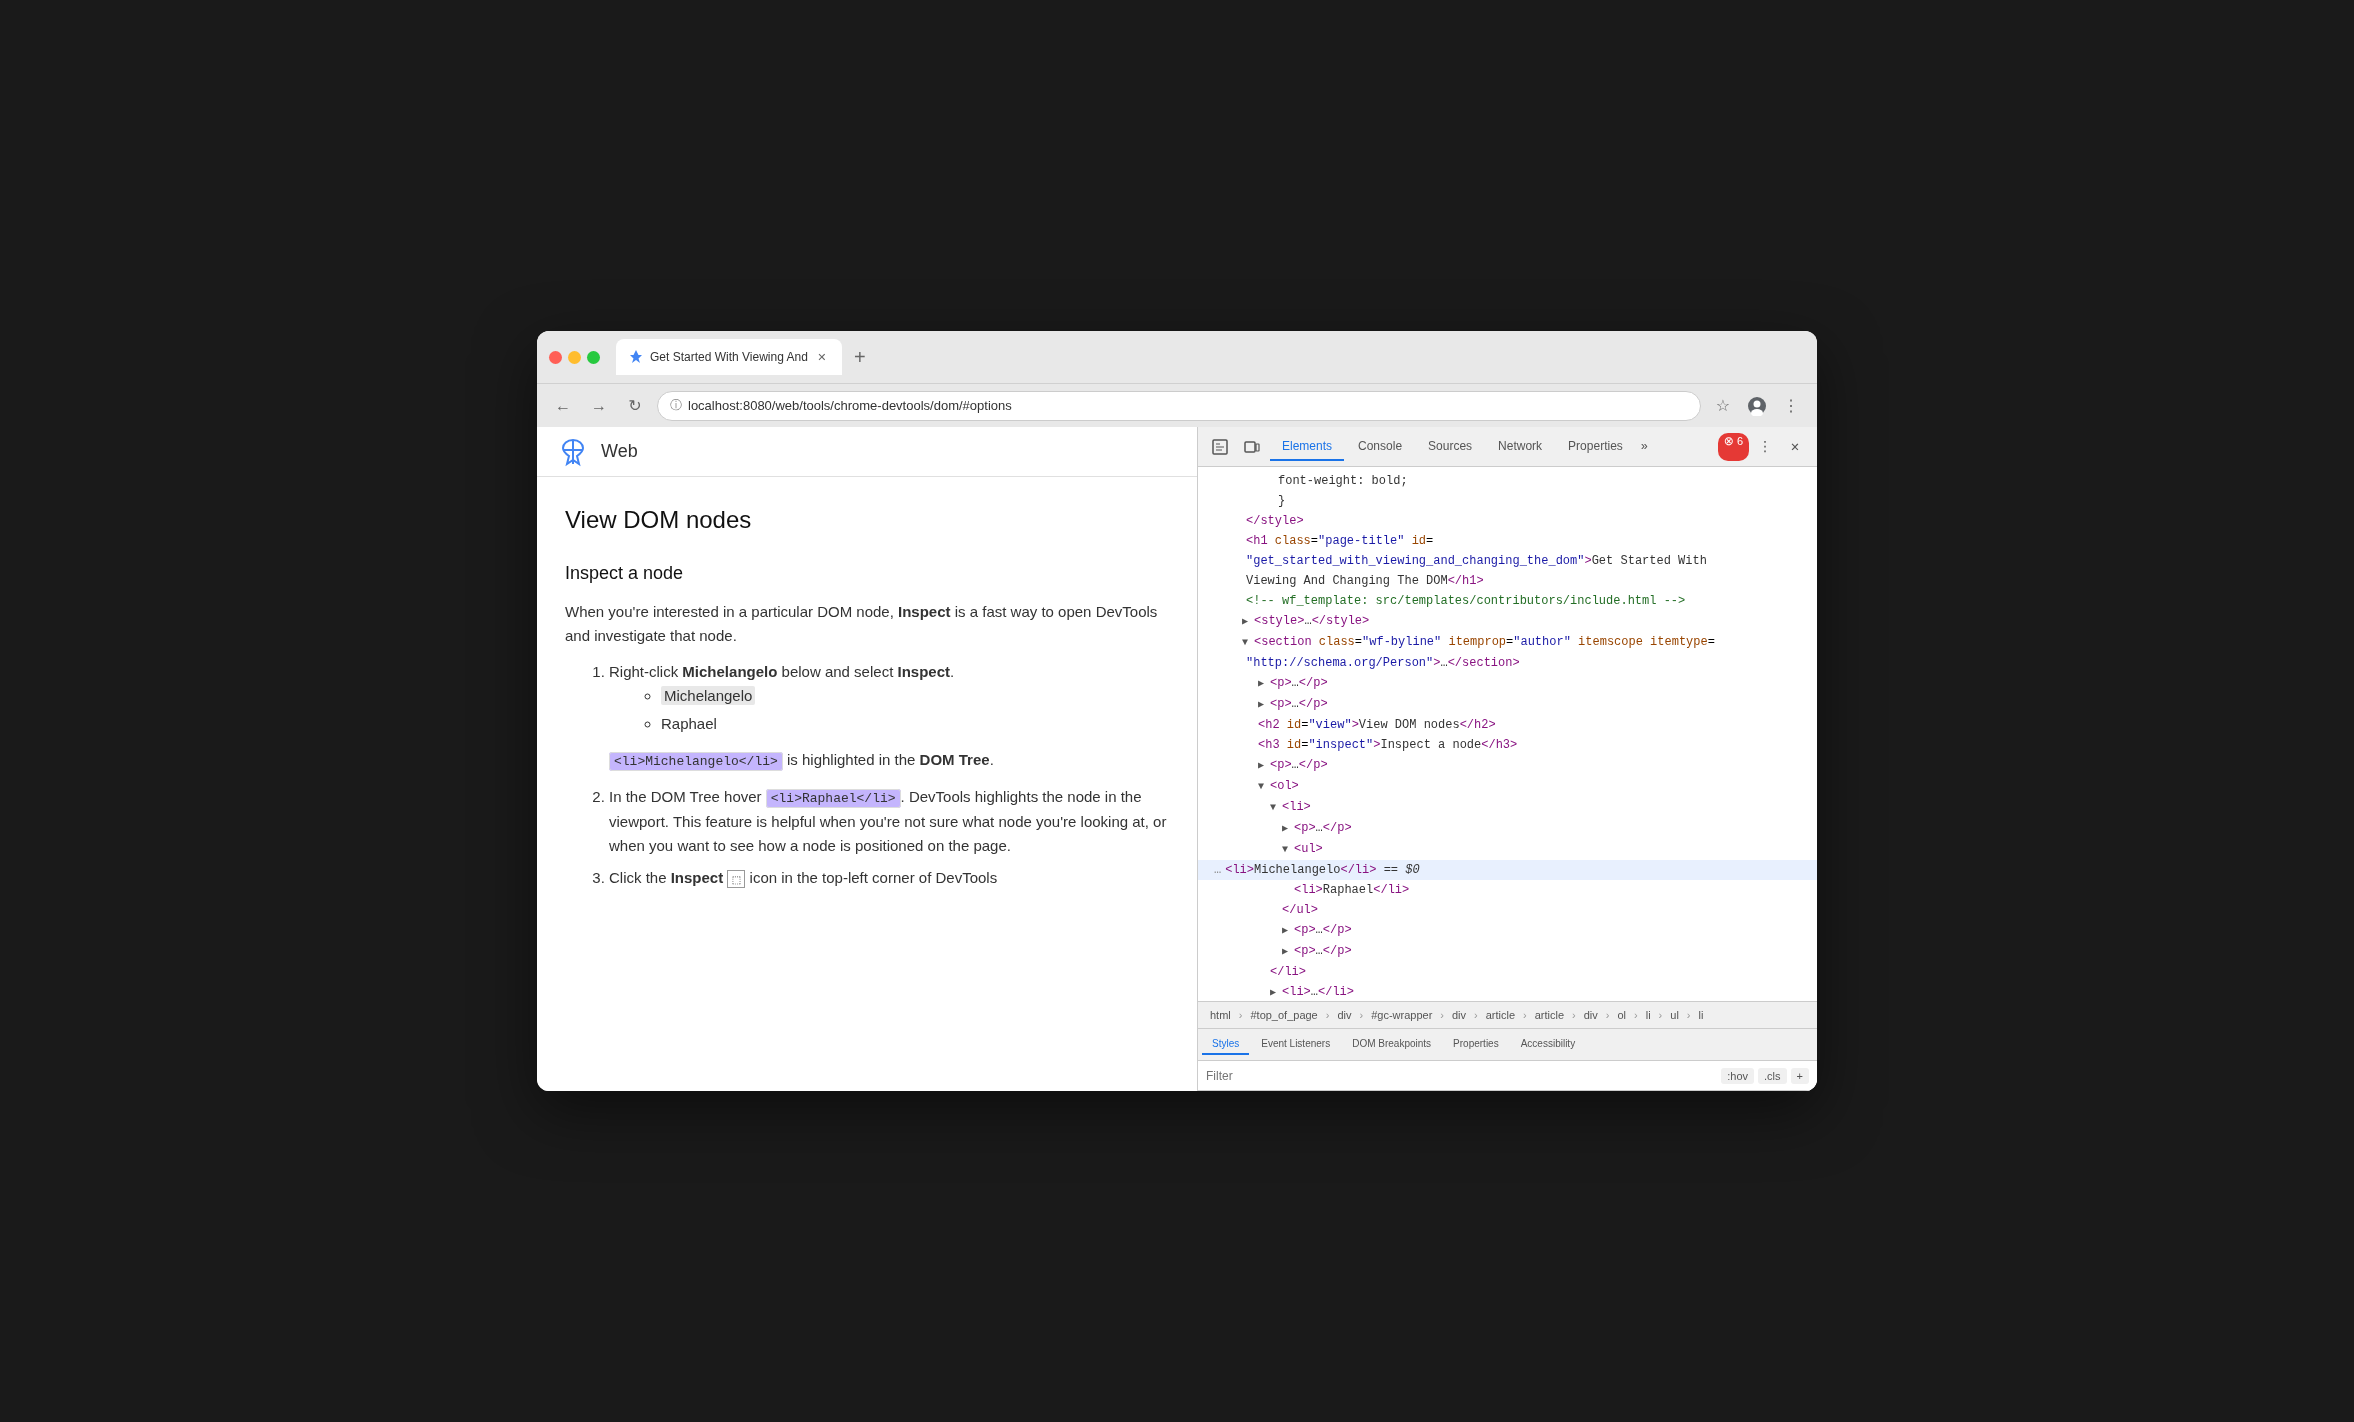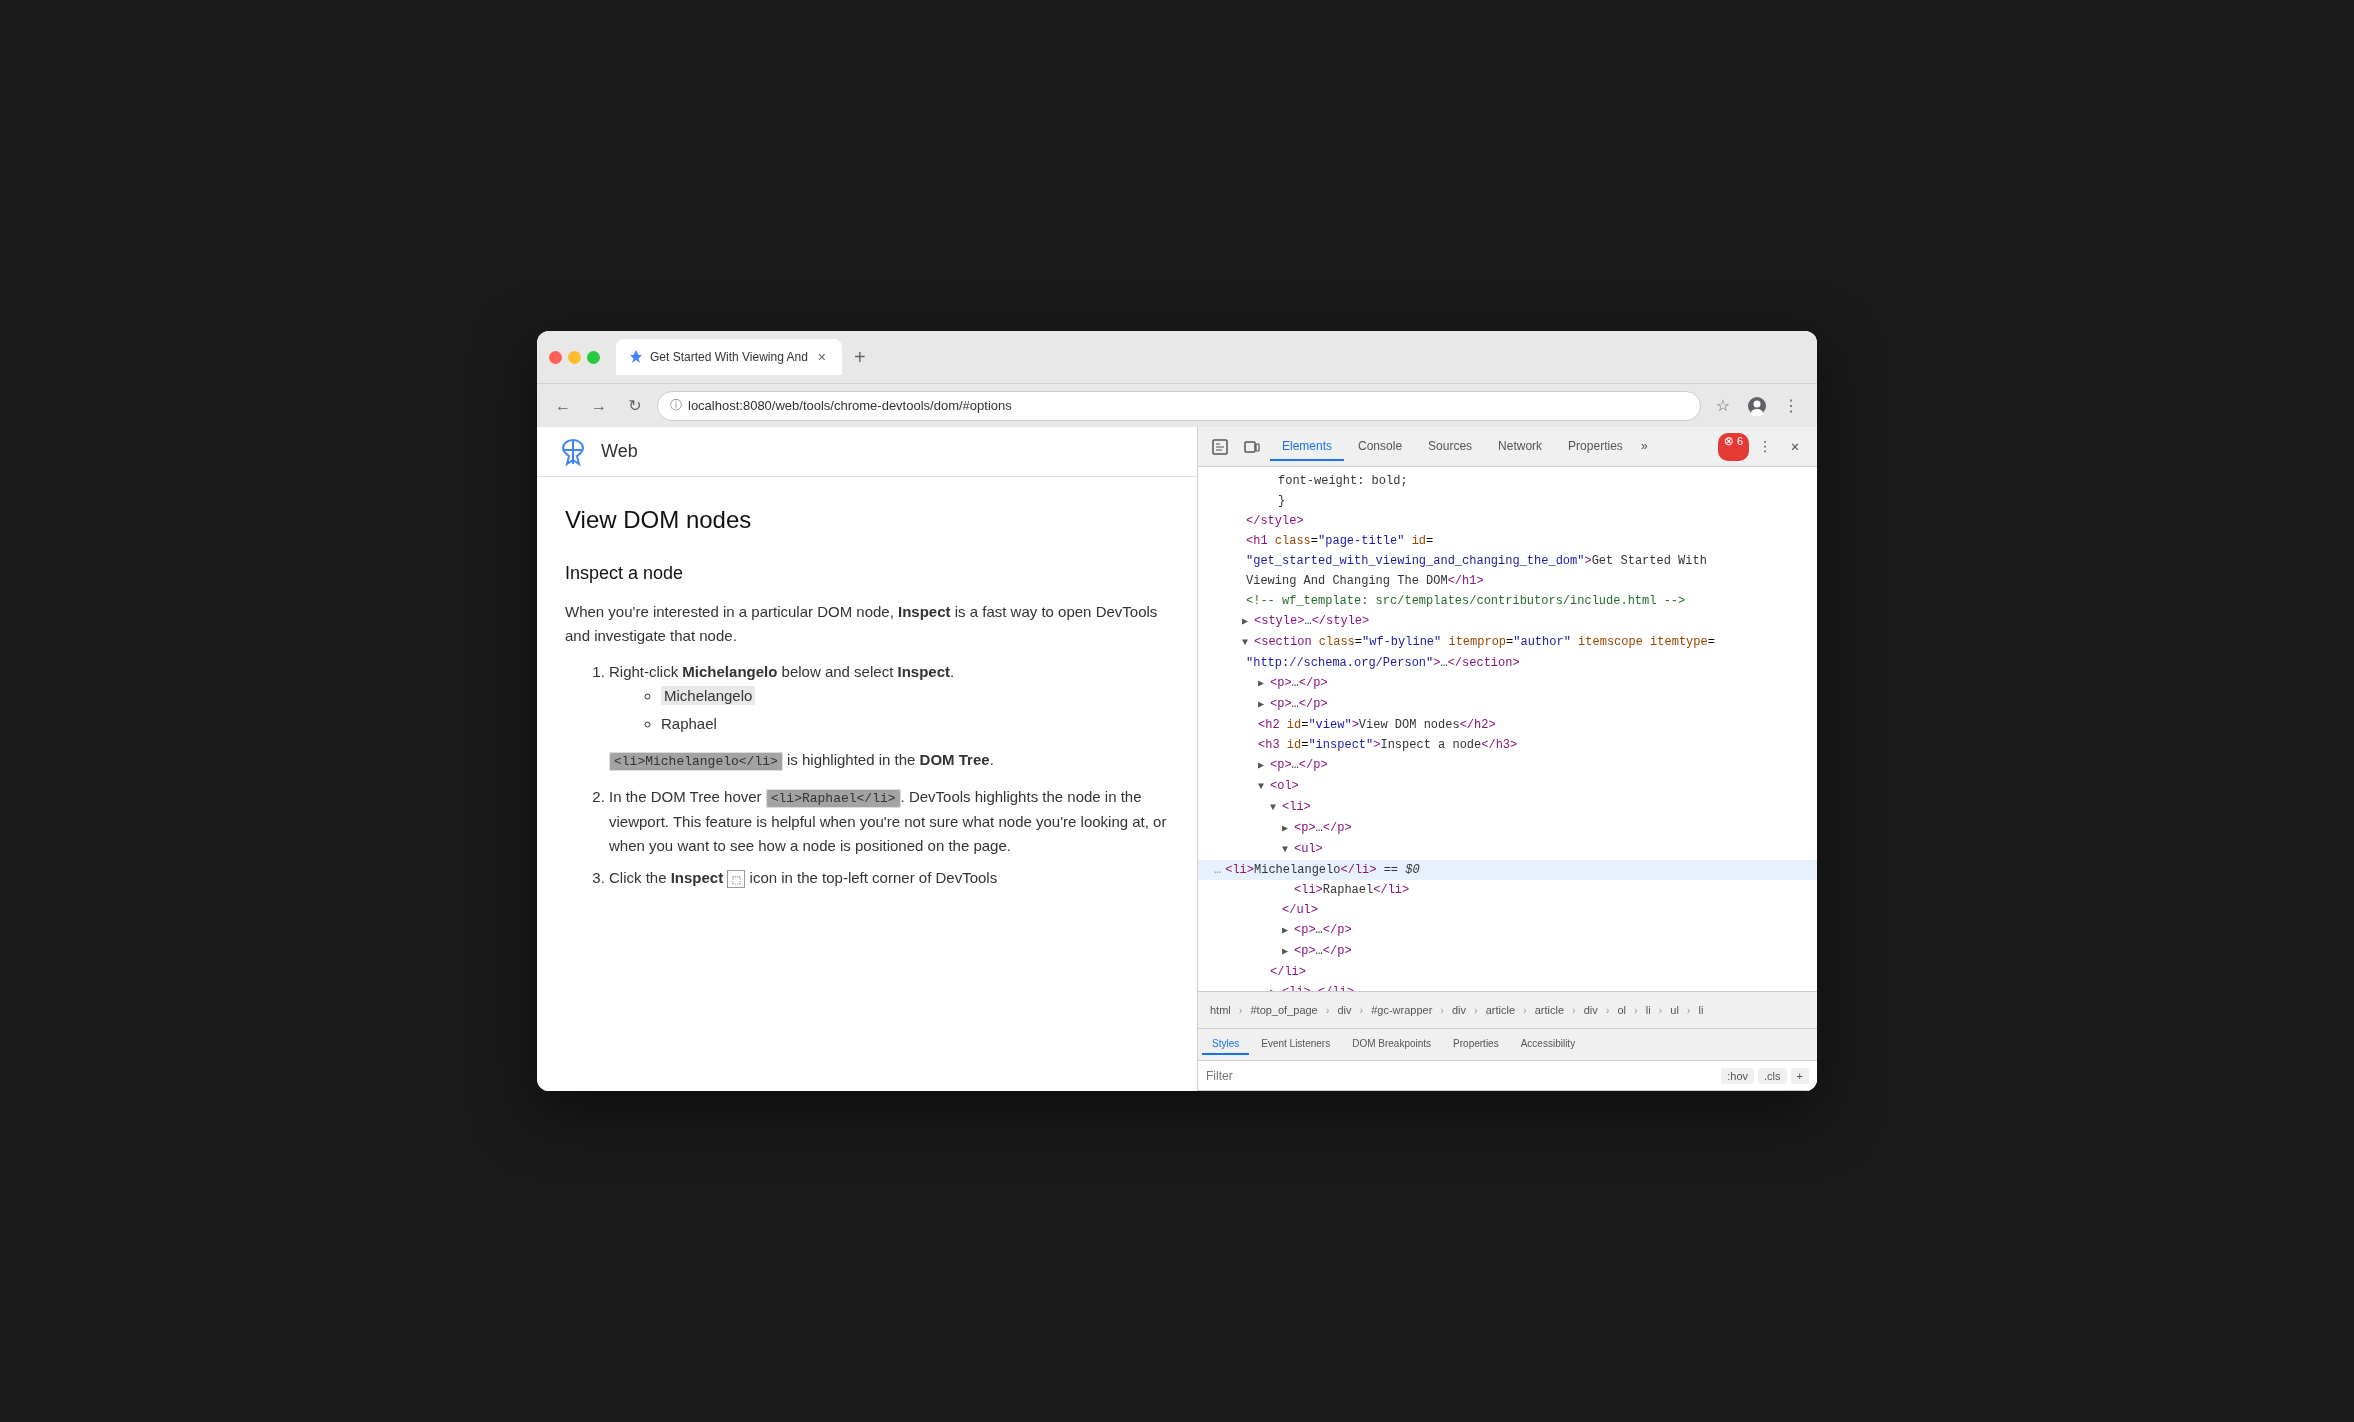--- a/index.html
+++ b/index.html
@@ -214,21 +214,21 @@
     .page-body ul {
       margin-left: 28px;
       margin-bottom: 12px;
     }
     .page-body ul li {
       margin-bottom: 4px;
     }
     code {
       font-family: 'Courier New', monospace;
       font-size: 13px;
-      background: #a3a3a3;
+      background: #c4b5fd;
       border: 1px solid #ddd;
       border-radius: 3px;
       padding: 1px 4px;
       color: #333;
     }
     .highlighted-name {
       background: #e8e8e8;
       border-radius: 2px;
       padding: 1px 3px;
     }
@@ -324,21 +324,21 @@
     }
     .eq-marker { color: #333; font-style: italic; }
     
     .breadcrumb-bar {
       height: 28px;
       background: #f0f0f0;
       border-top: 1px solid #ccc;
       border-bottom: 1px solid #ccc;
       display: flex;
       align-items: center;
-      padding: 18px 8px;
+      padding: 8px 8px;
       font-family: -apple-system, sans-serif;
       font-size: 11px;
       color: #555;
       gap: 4px;
       overflow: hidden;
       flex-shrink: 0;
     }
     .bc-item {
       cursor: pointer;
       padding: 2px 4px;

